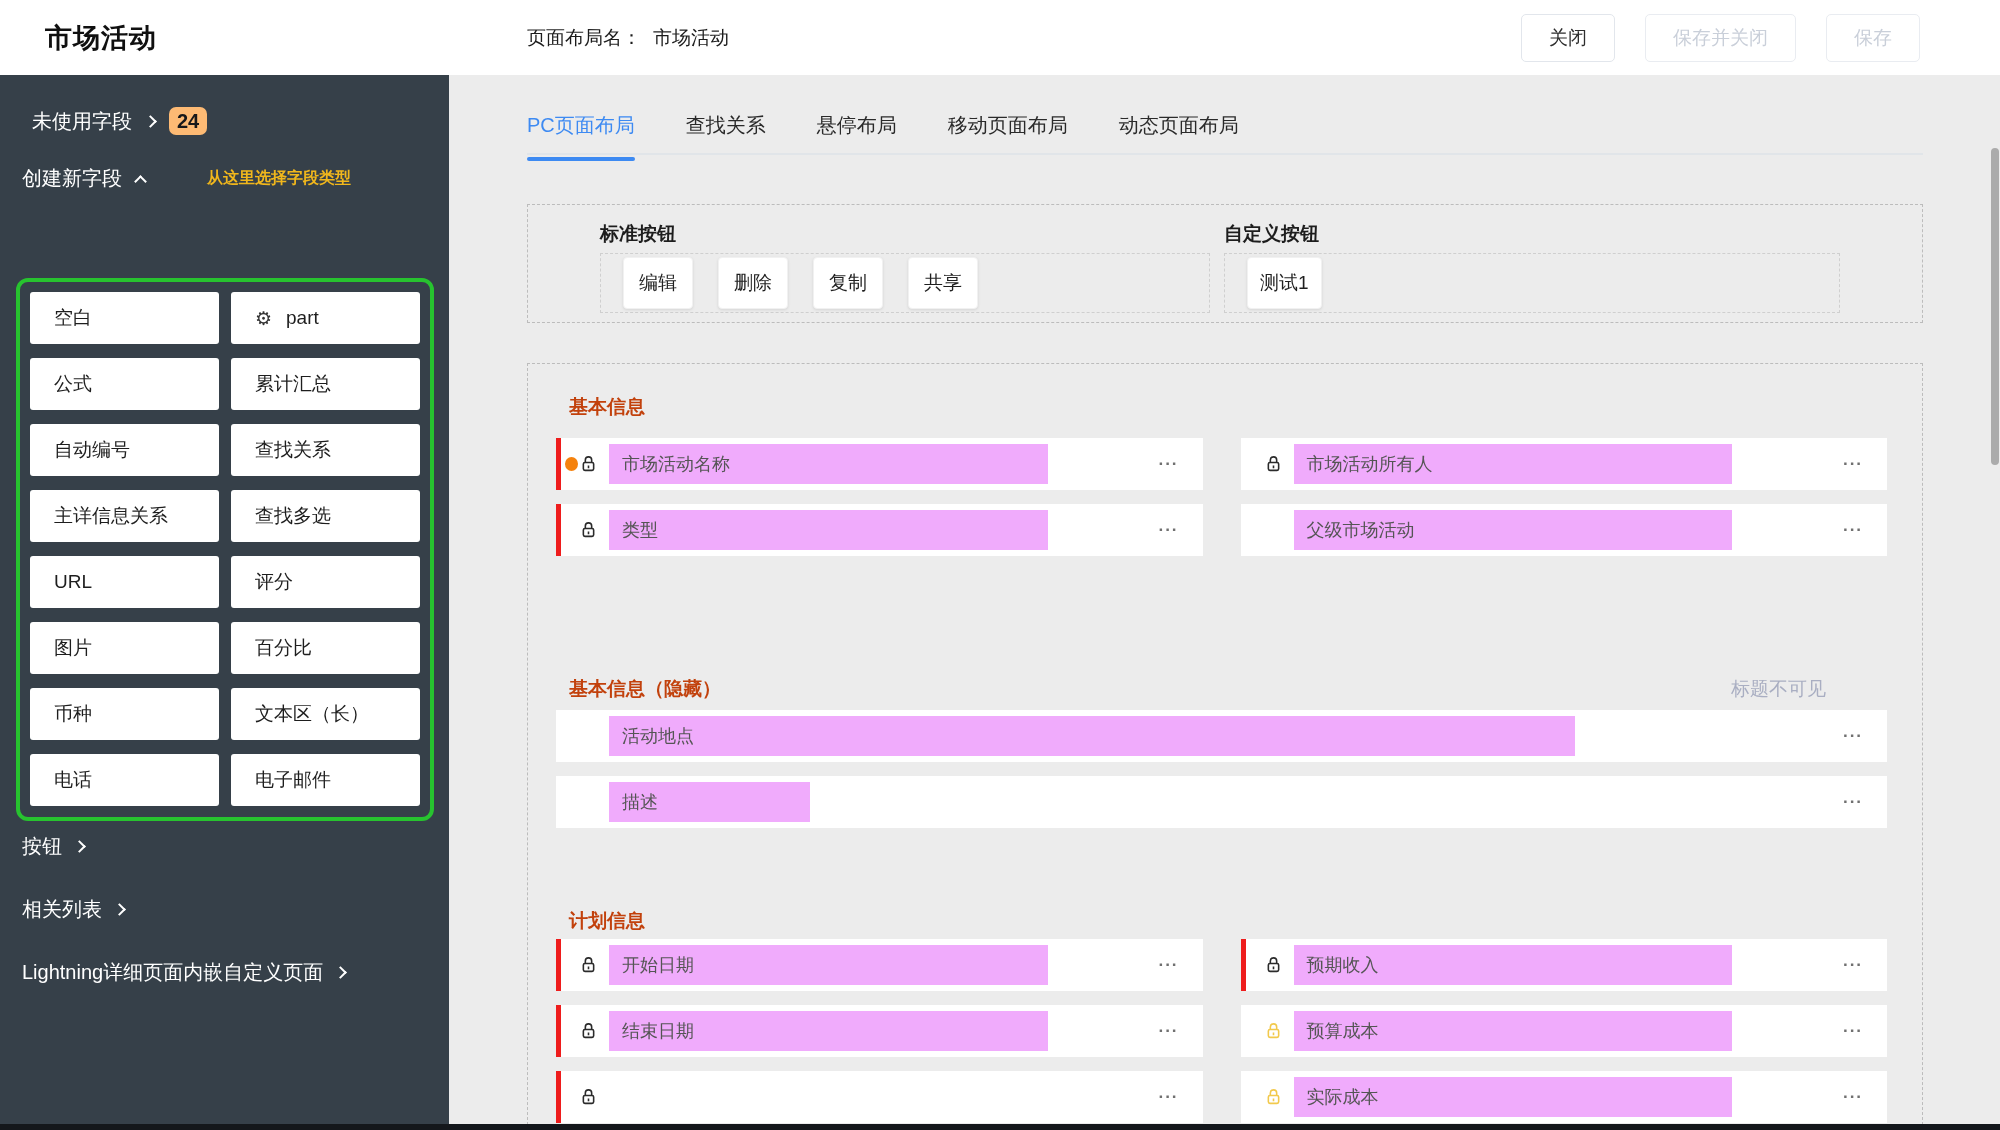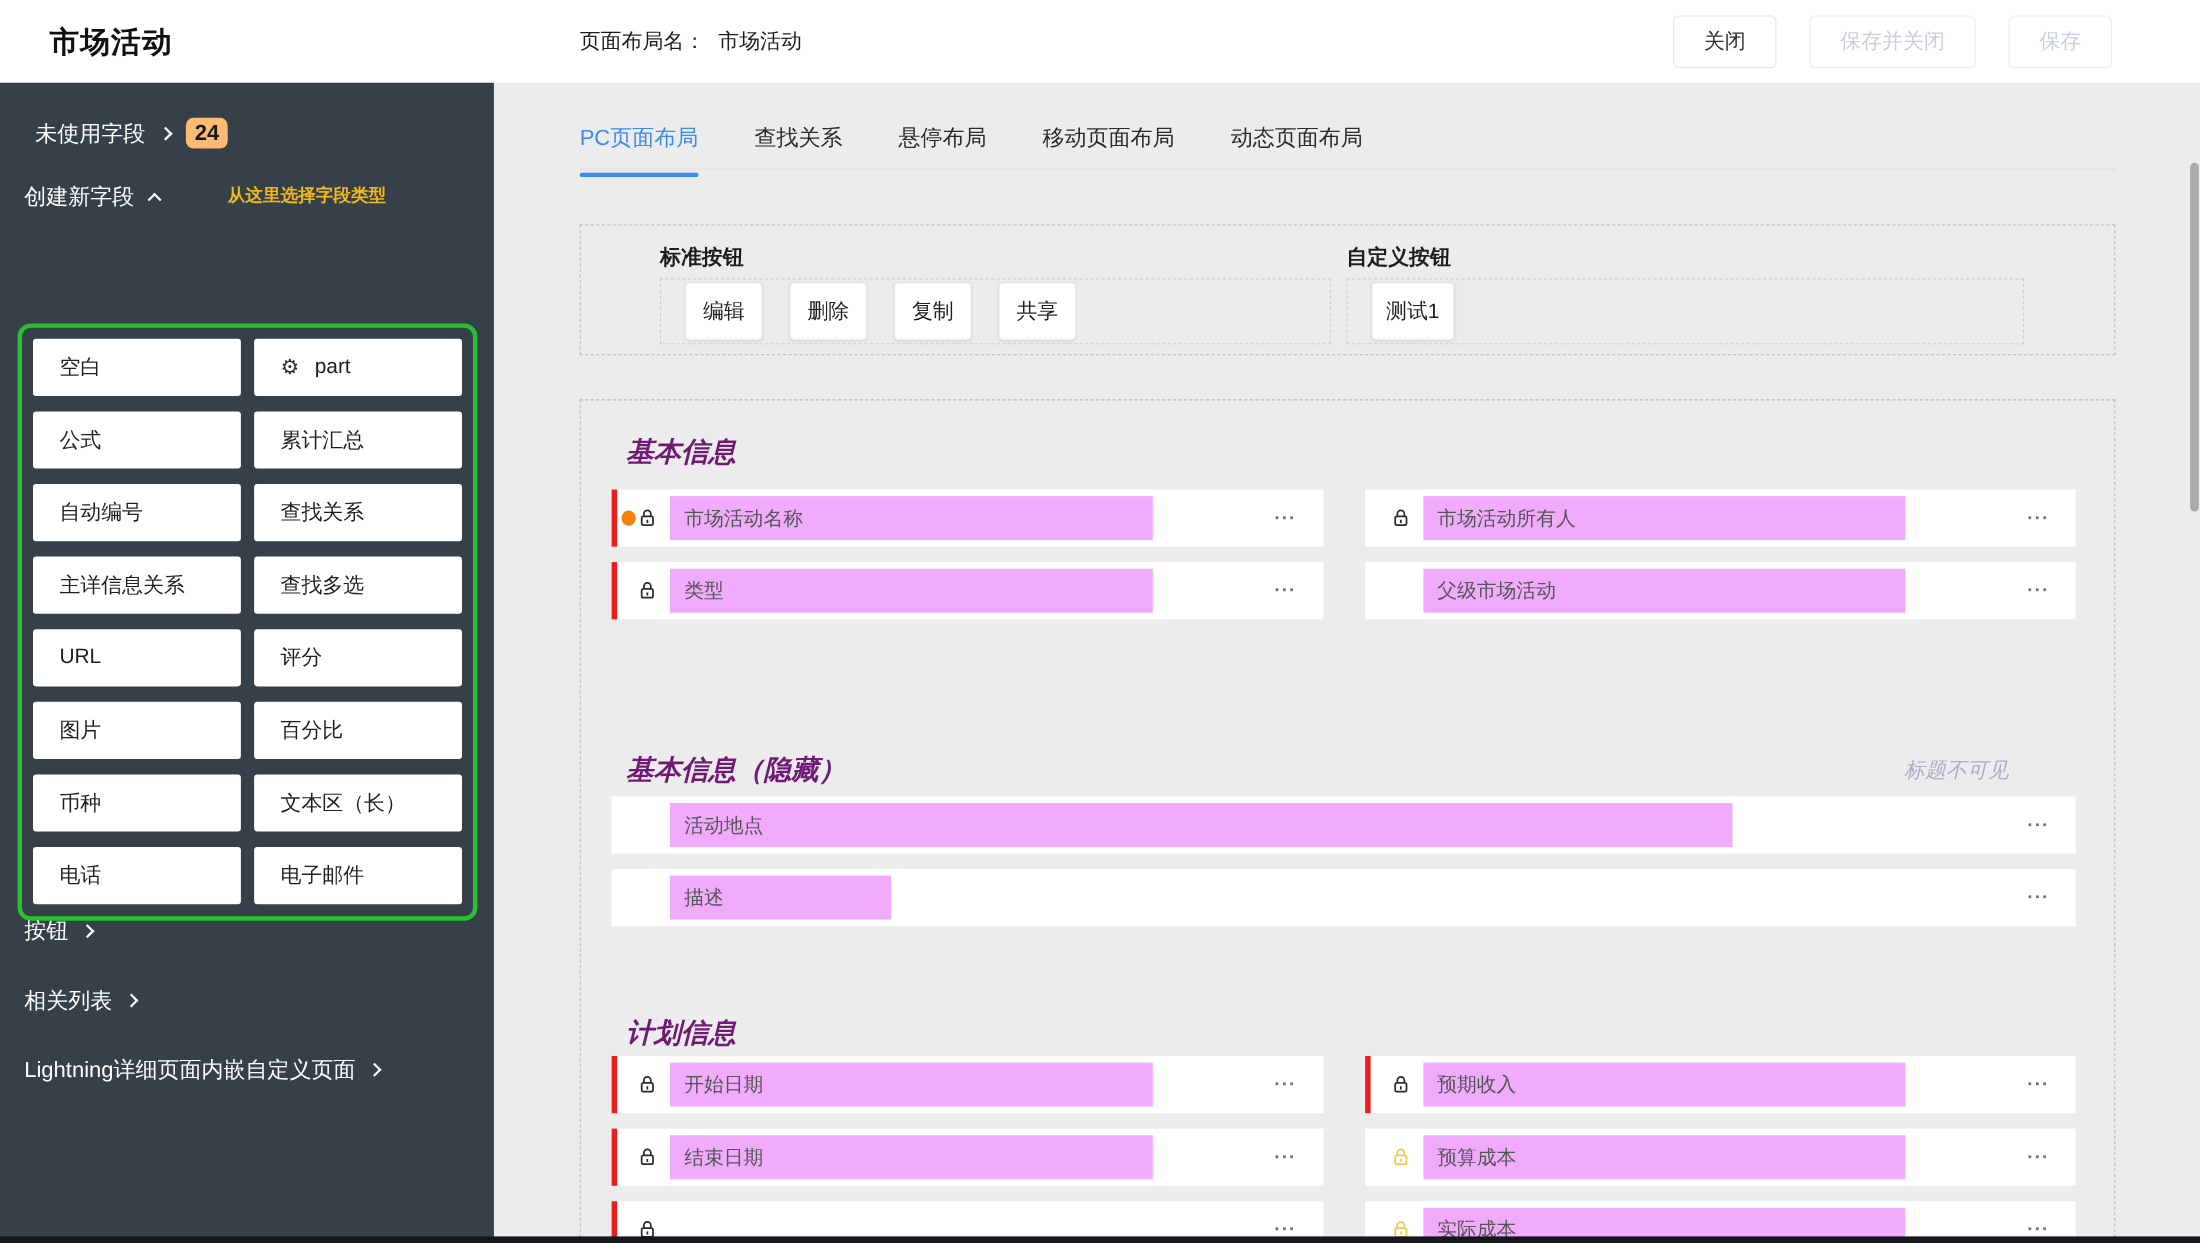--- a/index.html
+++ b/index.html
@@ -24,21 +24,21 @@
   .side-row{display:flex;align-items:center;font-size:20px;}
   .unused-row{margin:32px 0 0 32px;gap:14px;cursor:pointer;}
   .count-badge{background:#fdba74;color:#17181a;font-weight:bold;font-size:20px;border-radius:7px;padding:4px 8px;line-height:1;}
   .create-row{margin:30px 0 0 22px;gap:16px;}
   .create-toggle{display:flex;align-items:center;gap:14px;cursor:pointer;}
   .hint{color:var(--yellow);font-weight:bold;font-size:16px;margin-left:46px;}
   .chev{display:inline-block;width:9px;height:9px;border-right:2px solid currentColor;border-bottom:2px solid currentColor;}
   .chev.right{transform:rotate(-45deg);}
   .chev.up{transform:rotate(-135deg);margin-top:5px;}
   .type-grid{position:absolute;left:16px;top:203px;width:418px;height:543px;border:4px solid var(--green);border-radius:12px;
-    display:grid;grid-template-columns:1fr 1fr;grid-auto-rows:52px;gap:14px 12px;padding:10px;margin-top:16px;}
+    display:grid;grid-template-columns:1fr 1fr;grid-auto-rows:52px;gap:14px 12px;padding:10px;}
   .type-btn{background:#fff;border:none;border-radius:3px;font-size:19px;color:#1e1e1e;text-align:left;
     padding-left:24px;display:flex;align-items:center;gap:14px;cursor:pointer;font-family:inherit;}
   .type-btn .gear{font-size:19px;color:#333;line-height:1;}
   .side-links{position:absolute;left:22px;top:758px;right:16px;}
   .side-link{display:flex;align-items:center;gap:13px;font-size:20px;margin-bottom:36px;cursor:pointer;white-space:nowrap;}
 
   
   .tab-line{position:absolute;left:527px;width:1396px;top:153px;height:2px;background:#e1e5e9;}
   .tab-bar{position:absolute;left:527px;top:112px;display:flex;gap:51px;font-size:20px;color:#2a2a2a;z-index:1;}
   .tab{position:relative;padding-bottom:22px;cursor:pointer;}
@@ -48,22 +48,22 @@
   .btn-panel{position:absolute;left:527px;top:204px;width:1396px;height:119px;border:1px dashed #bcbcbc;}
   .group-label{position:absolute;top:16px;font-size:19px;font-weight:bold;color:#1d1d1d;}
   .group-box{position:absolute;top:48px;height:60px;border:1px dashed #cfcfcf;display:flex;align-items:center;gap:25px;padding-left:22px;}
   .std-label{left:72px;} .std-box{left:72px;width:610px;}
   .cus-label{left:696px;} .cus-box{left:696px;width:616px;}
   .panel-btn{min-width:70px;height:52px;padding:0 12px;background:#fff;border:1px solid #f1f1f1;border-radius:4px;
     box-shadow:0 1px 3px rgba(0,0,0,0.10);font-size:19px;color:#1f1f1f;cursor:pointer;font-family:inherit;}
 
   .canvas{position:absolute;left:527px;top:363px;width:1396px;height:767px;border:1px dashed #bcbcbc;border-bottom:none;overflow:hidden;}
   .sec-head{display:flex;justify-content:space-between;align-items:center;padding:0 96px 0 41px;}
-  .sec-title{font-size:25px;font-weight:bold;color:#701a75;font-style:italic;}
-  .sec-note{font-style:italic;color:#a9aec2;font-size:19px;}
+  .sec-title{font-size:19px;font-weight:bold;color:#c2410c;}
+  .sec-note{color:#a9aec2;font-size:19px;}
   .rows{margin:0 35px 0 28px;}
   .two-col{display:grid;grid-template-columns:1fr 1fr;column-gap:38px;row-gap:14px;}
   .full-col{display:flex;flex-direction:column;row-gap:14px;}
   .field-card{position:relative;height:52px;background:#fff;display:flex;align-items:center;
     padding-left:53px;padding-right:24px;cursor:pointer;}
   .red-bar{position:absolute;left:0;top:0;bottom:0;width:5px;background:var(--red);}
   .dot{position:absolute;left:9px;top:50%;transform:translateY(-50%);width:13px;height:14px;border-radius:50%;background:var(--orange);}
   .lock{position:absolute;left:23px;top:50%;transform:translateY(-50%);display:flex;}
   .lock.dark{color:#2b2b2b;} .lock.yellow{color:var(--lock-yellow);}
   .field-box{background:#f0abfc;height:40px;display:flex;align-items:center;padding-left:13px;}

